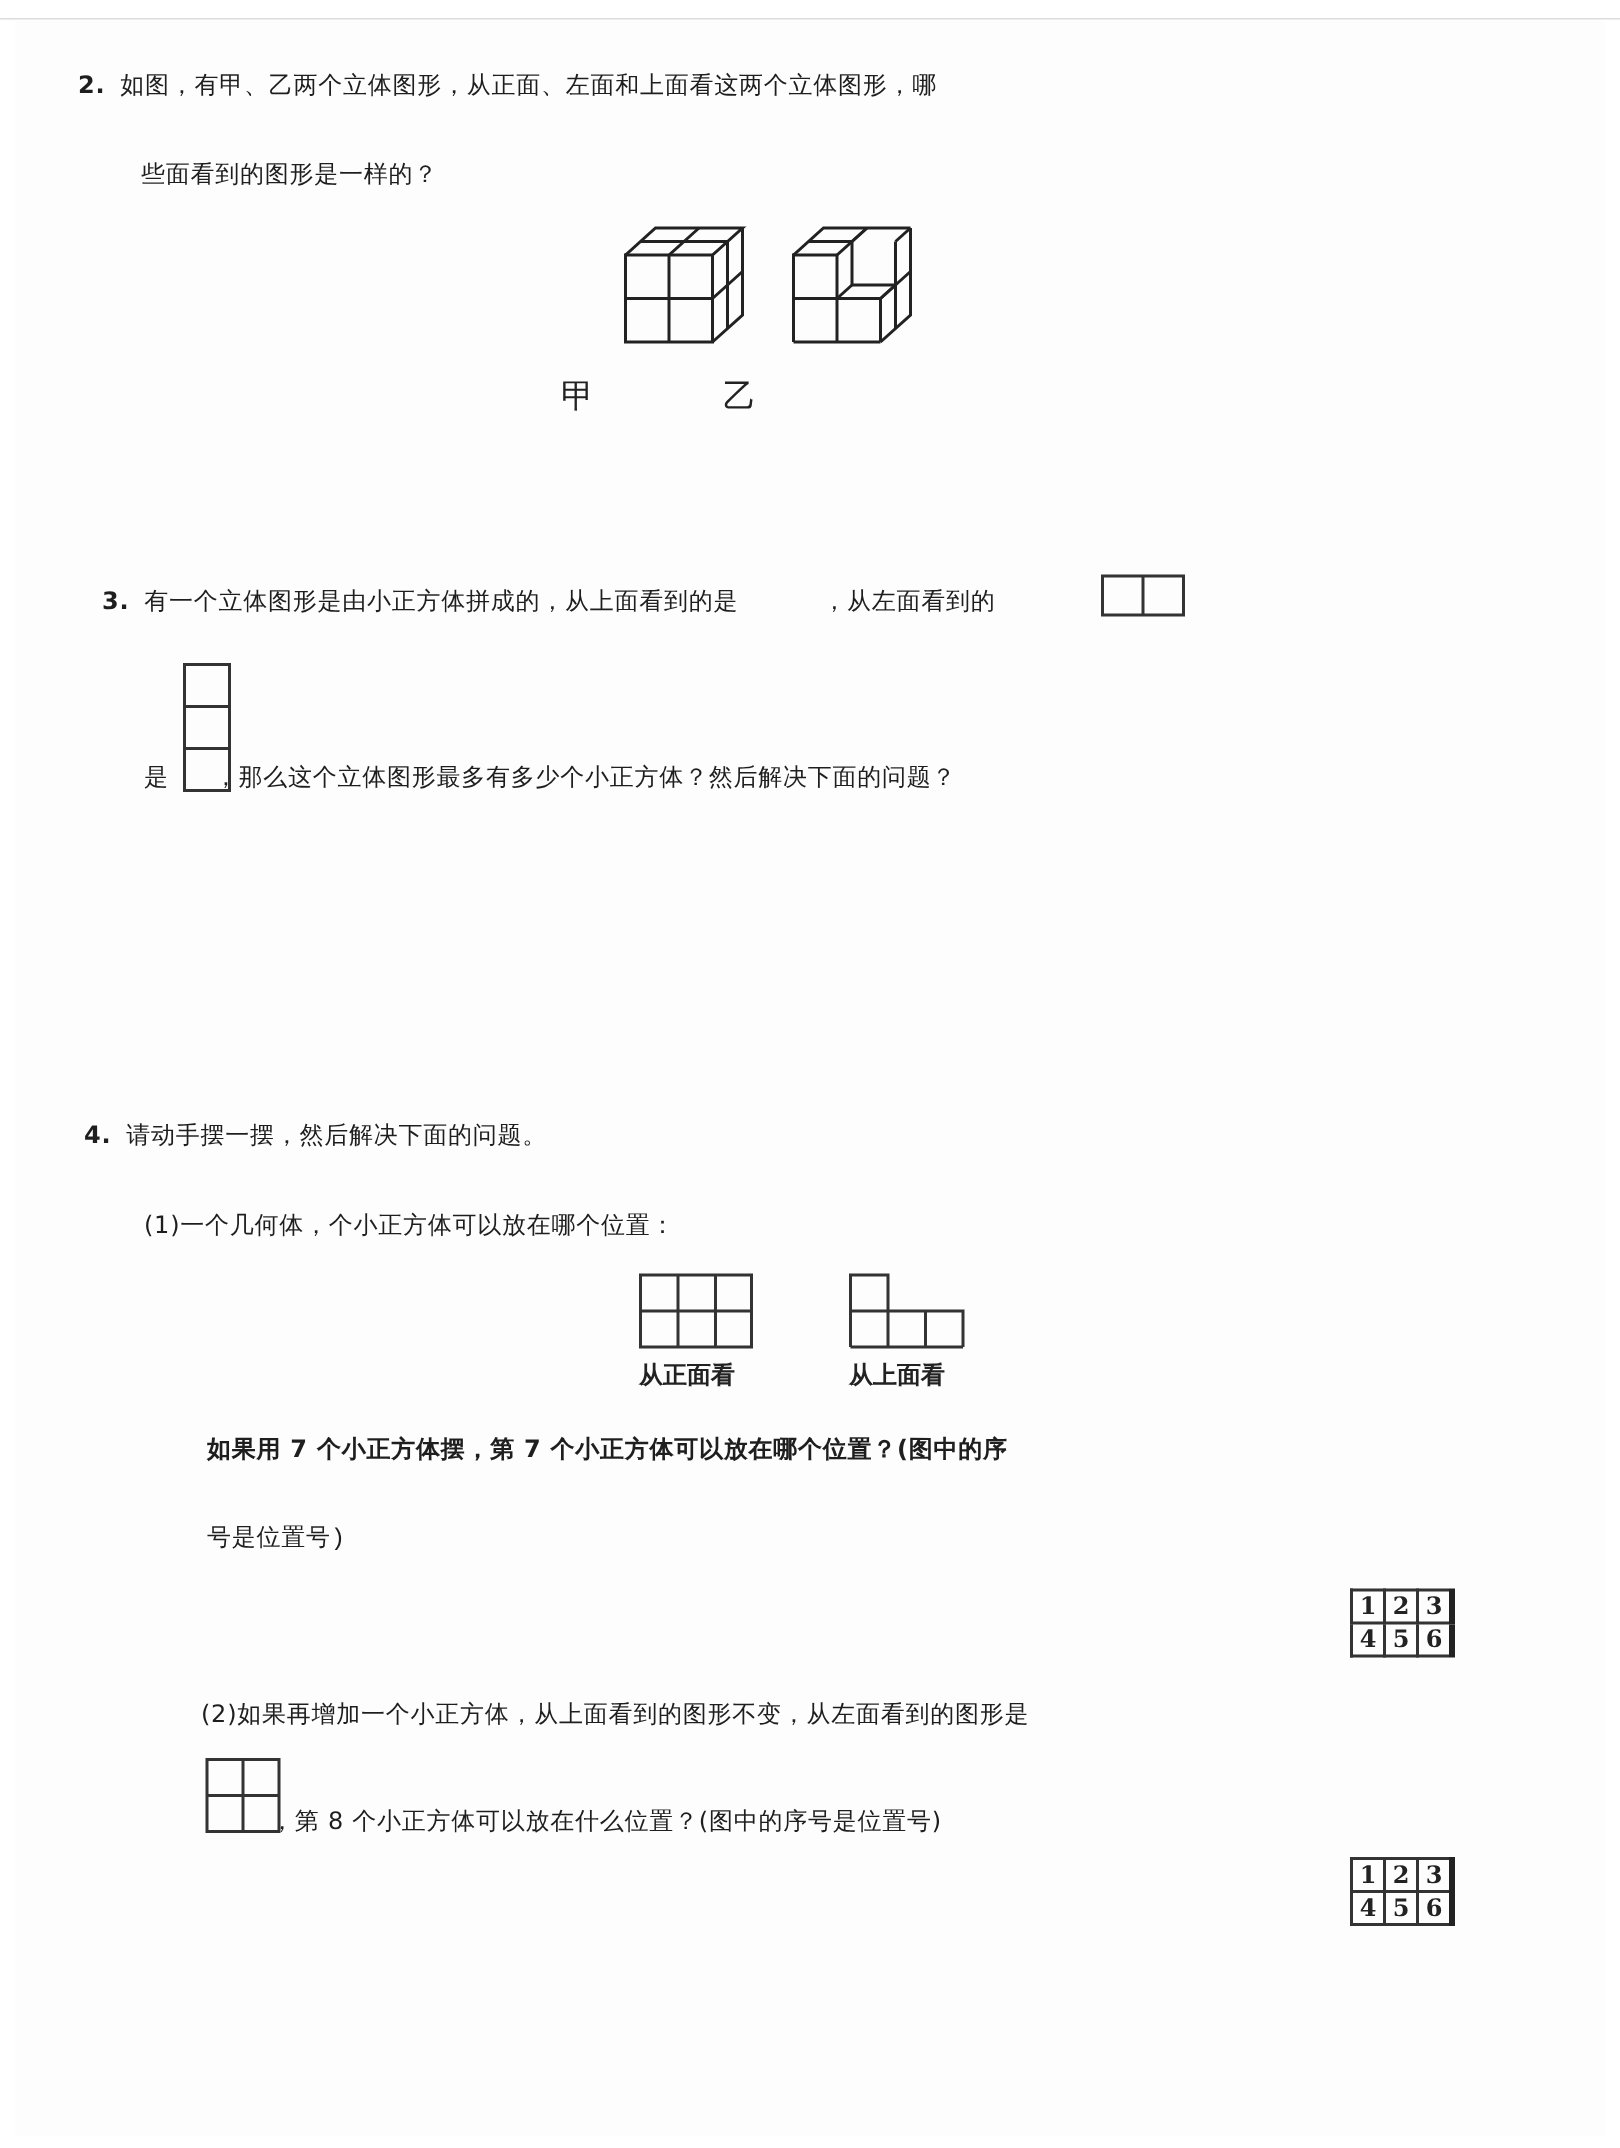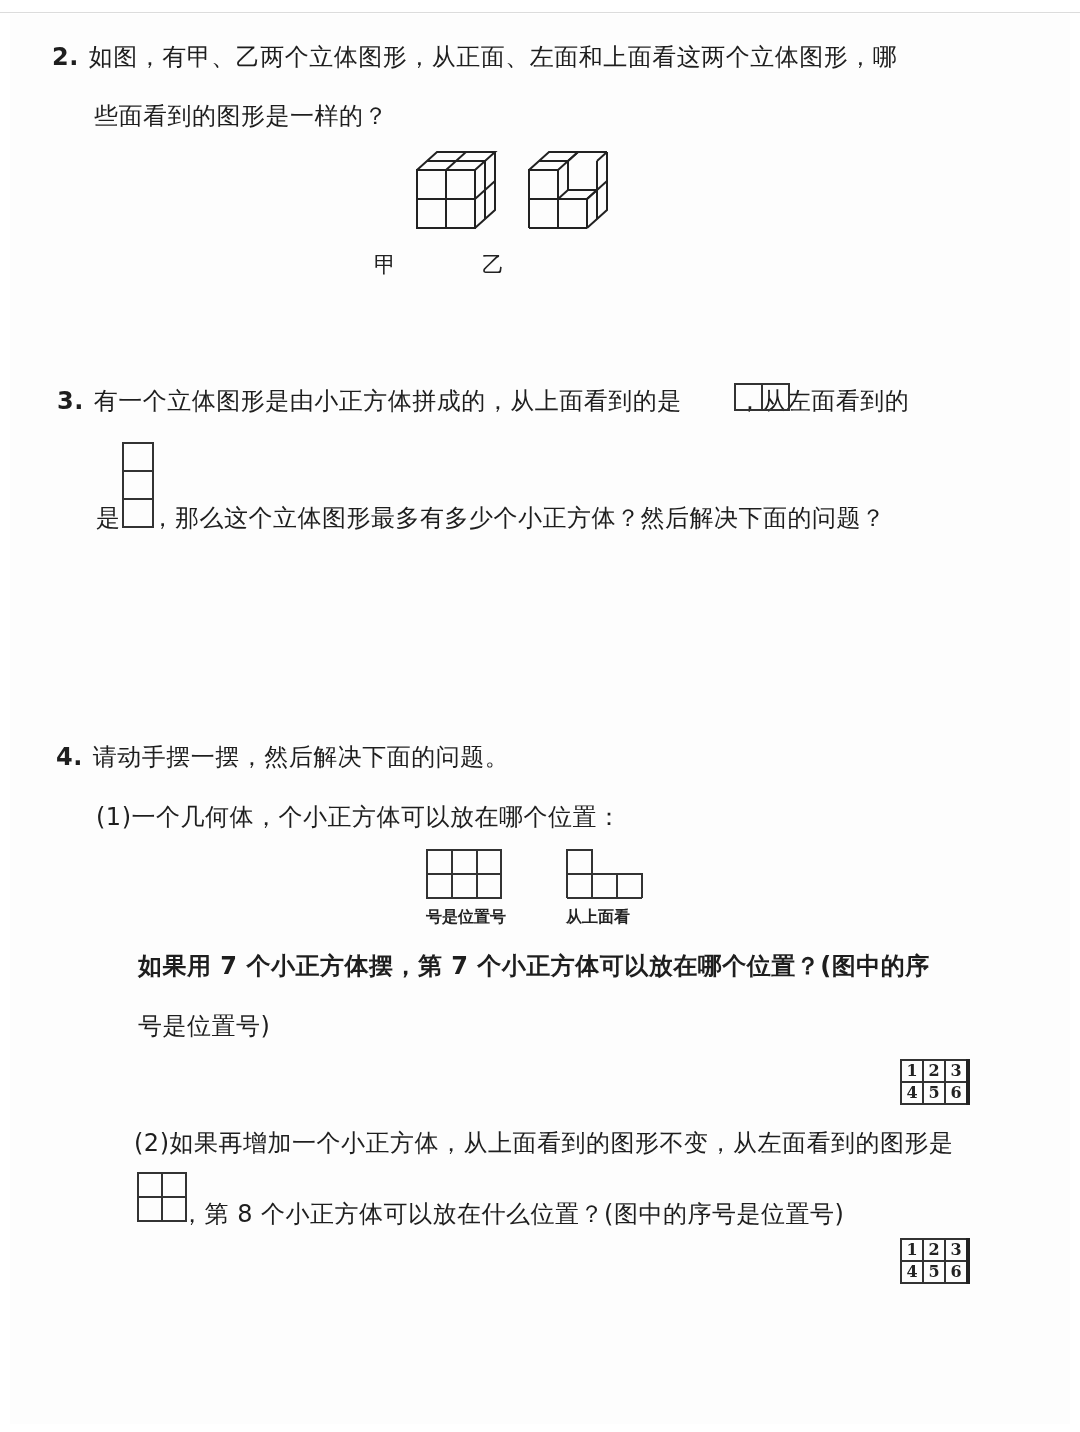--- a/index.html
+++ b/index.html
@@ -2,21 +2,21 @@
 <html><head>
 <meta charset="utf-8">
 <style>
   html, body { margin:0; padding:0; }
   body {
     width:1080px; height:1432px; background:#ffffff; position:relative; overflow:hidden;
     font-family: "DejaVu Sans", "Liberation Sans", sans-serif; color:#1a1a1a;
   }
   .topline { position:absolute; left:0; top:12px; width:1080px; height:1px; background:#dcdcdc; }
   .page { position:absolute; left:10px; top:14px; width:1060px; height:1410px; background:#fdfdfd; }
-  .t { position:absolute; font-size:24px; line-height:30px; white-space:nowrap; color:#1e1e1e; letter-spacing:0.5px; }
+  .t { position:absolute; font-size:16px; line-height:30px; white-space:nowrap; color:#1e1e1e; letter-spacing:0.5px; }
   .num { font-weight:bold; margin-right:10px; }
   .cap { position:absolute; font-size:16px; line-height:20px; white-space:nowrap; color:#222; font-weight:bold; }
   .lbl { position:absolute; font-size:22px; line-height:26px; color:#222; }
   svg { position:absolute; overflow:visible; }
   .grid { position:absolute; border-collapse:collapse; font-family:"DejaVu Serif", serif; font-size:16px; }
   .grid td { border:2px solid #333; width:20px; height:20px; text-align:center; padding:0; line-height:20px; font-weight:bold; color:#222; }
   .grid td.last { border-right:4px solid #222; }
 </style>
 </head>
 <body>
@@ -56,21 +56,21 @@
     <line x1="51" y1="2" x2="41" y2="11"></line>
     <line x1="70" y1="11" x2="80" y2="2"></line>
     <polyline points="80,2 80,60 60,78"></polyline>
     <line x1="70" y1="40" x2="70" y2="69"></line>
       <line x1="60" y1="49" x2="80" y2="31"></line>
   </g>
 </svg>
 <div class="lbl" style="left:374px; top:252px;">甲</div>
 <div class="lbl" style="left:482px; top:252px;">乙</div>
 
-<div class="t" style="left:57px; top:386px;"><span class="num">3.</span><span>有一个立体图形是由小正方体拼成的，从上面看到的是</span><span style="display:inline-block; width:56px;"></span><span>，从左面看到的</span></div>
+<div class="t" style="left:68px; top:386px;"><span class="num">3.</span><span>有一个立体图形是由小正方体拼成的，从上面看到的是</span><span style="display:inline-block; width:56px;"></span><span>，从左面看到的</span></div>
 <svg style="left:734px; top:383px;" width="56" height="28">
   <g fill="none" stroke="#333" stroke-width="2">
       <rect x="1" y="1" width="54" height="26"></rect>
       <line x1="28" y1="1" x2="28" y2="27"></line>
     </g>
 </svg>
 <div class="t" style="left:96px; top:503px;"><span>是</span><span style="display:inline-block; width:30px;"></span><span>，那么这个立体图形最多有多少个小正方体？然后解决下面的问题？</span></div>
 <svg style="left:122px; top:442px;" width="32" height="88">
   <g fill="none" stroke="#333" stroke-width="2">
       <rect x="1" y="1" width="30" height="84"></rect>
@@ -83,34 +83,34 @@
 <div class="t" style="left:96px; top:802px;"><span>(1)</span><span>一个几何体，个小正方体可以放在哪个位置：</span></div>
 
 <svg style="left:426px; top:849px;" width="76" height="50">
   <g fill="none" stroke="#333" stroke-width="2">
       <rect x="1" y="1" width="74" height="48"></rect>
       <line x1="26" y1="1" x2="26" y2="49"></line>
       <line x1="51" y1="1" x2="51" y2="49"></line>
       <line x1="1" y1="25" x2="75" y2="25"></line>
     </g>
 </svg>
-<div class="cap" style="left:426px; top:907px;">号是位置号</div>
+<div class="cap" style="left:426px; top:907px;">从正面看</div>
 <svg style="left:566px; top:849px;" width="78" height="50">
   <g fill="none" stroke="#333" stroke-width="2">
     <polyline points="1,49 1,1 26,1 26,49"></polyline>
       <line x1="1" y1="49" x2="76" y2="49"></line>
     <polyline points="26,25 76,25 76,49"></polyline>
       <line x1="1" y1="25" x2="26" y2="25"></line>
       <line x1="51" y1="25" x2="51" y2="49"></line>
   </g>
 </svg>
 <div class="cap" style="left:566px; top:907px;">从上面看</div>
 
 <div class="t" style="left:138px; top:951px;font-weight:bold;">如果用 7 个小正方体摆，第 7 个小正方体可以放在哪个位置？(图中的序</div>
-<div class="t" style="left:138px; top:1011px;">号是位置号)</div>
+<div class="t" style="left:138px; top:1011px;font-family:Liberation Mono, monospace;">号是位置号)</div>
 
 <table class="grid" style="left:900px; top:1059px;">
   <tbody>
       <tr>
         <td>1</td>
         <td>2</td>
         <td class="last">3</td>
       </tr>
   <tr>
         <td>4</td>

